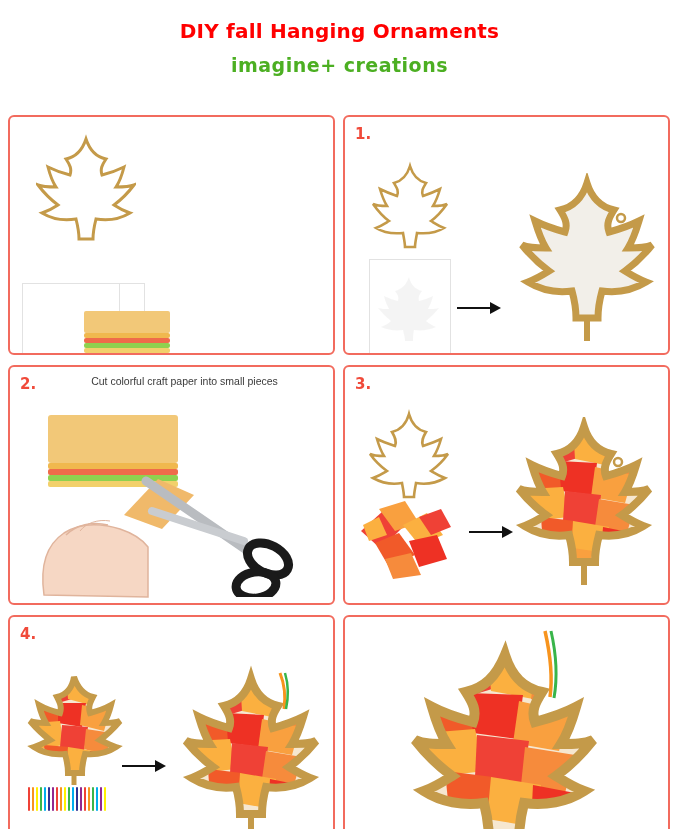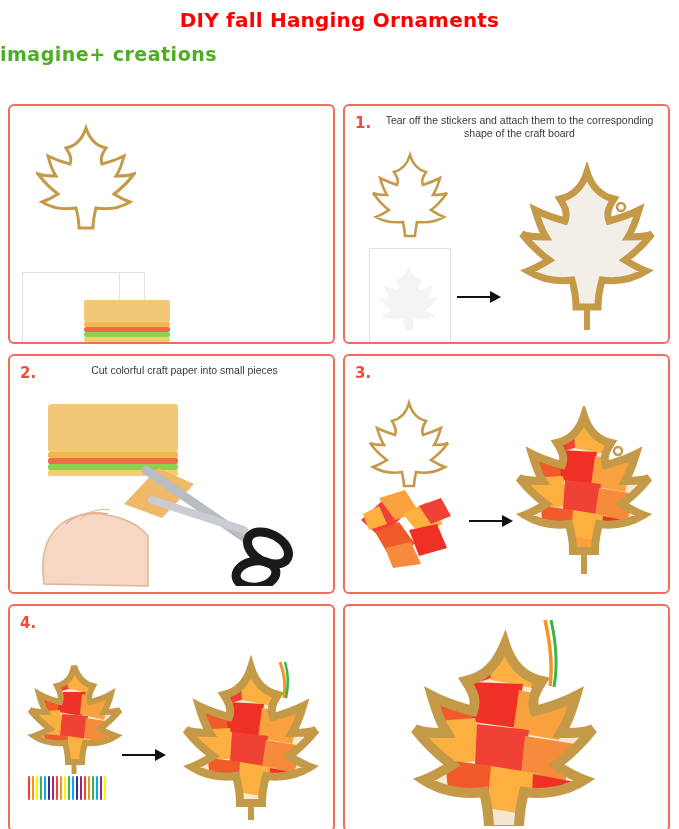--- a/index.html
+++ b/index.html
@@ -17,24 +17,25 @@
     position: relative;
     width: 679px;
     height: 829px;
   }
   .title {
     text-align: center;
     color: #ff0000;
     font-weight: bold;
     font-size: 20px;
     letter-spacing: 0.2px;
-    margin: 8px 0 0 0;
+    margin: 19px 0 0 0;
     font-family: "DejaVu Sans", sans-serif;
   }
   .subtitle {
+    text-align: center;
     color: #4caf22;
     font-weight: bold;
     font-size: 19px;
     letter-spacing: 0.5px;
     margin: 11px 0 0 0;
     font-family: "DejaVu Sans", sans-serif;
   }
   .grid {
     position: absolute;
     top: 96px;
@@ -154,21 +155,20 @@
         <div style="top:22px;width:86px;height:5px;background:#f0b84e;"></div>
         <div style="top:27px;width:86px;height:5px;background:#ef6b4a;"></div>
         <div style="top:32px;width:86px;height:5px;background:#8fd14f;"></div>
         <div style="top:37px;width:86px;height:5px;background:#f2d06b;"></div>
       </div>
 
     </div>
 
     <div class="panel panel-r1">
       <div class="step-num">1.</div>
-      <div class="step-text">Tear off the stickers and attach them to the corresponding shape of the craft board</div>
 
       <svg width="78" height="90" style="position:absolute;left:26px;top:44px;">
         <path d="M39 5 C42 15 47 20 55 22 C52 27 50 30 52 35 C58 33 63 31 69 28 C67 35 65 40 62 45 C68 45 72 45 76 43 C71 50 67 55 60 60 C65 63 68 65 73 67 C65 72 56 73 46 72 C45 78 44 82 44 86 L34 86 C34 82 33 78 32 72 C22 73 13 72 5 67 C10 65 13 63 18 60 C11 55 7 50 2 43 C6 45 10 45 16 45 C13 40 11 35 9 28 C15 31 20 33 26 35 C28 30 26 27 23 22 C31 20 36 15 39 5 Z" fill="none" stroke="#c49a49" stroke-width="2.6"></path>
       </svg>
 
       <div class="dashed-box" style="left:24px;top:142px;width:80px;height:98px;"></div>
       <svg width="64" height="70" style="position:absolute;left:32px;top:156px;opacity:0.3;">
         <path d="M32 4 C34 12 38 16 45 18 C42 22 41 24 42 28 C47 27 51 25 56 23 C55 28 53 32 51 36 C55 36 59 36 62 35 C58 40 54 44 49 48 C53 51 55 52 59 54 C52 57 45 58 37 57 C36 62 36 65 36 68 L28 68 C28 65 27 62 26 57 C18 58 11 57 4 54 C8 52 11 51 14 48 C9 44 5 40 1 35 C5 36 8 36 12 36 C10 32 8 28 7 23 C12 25 16 27 21 28 C22 24 21 22 18 18 C25 16 29 12 32 4 Z" fill="#dedede"></path>
       </svg>
 

